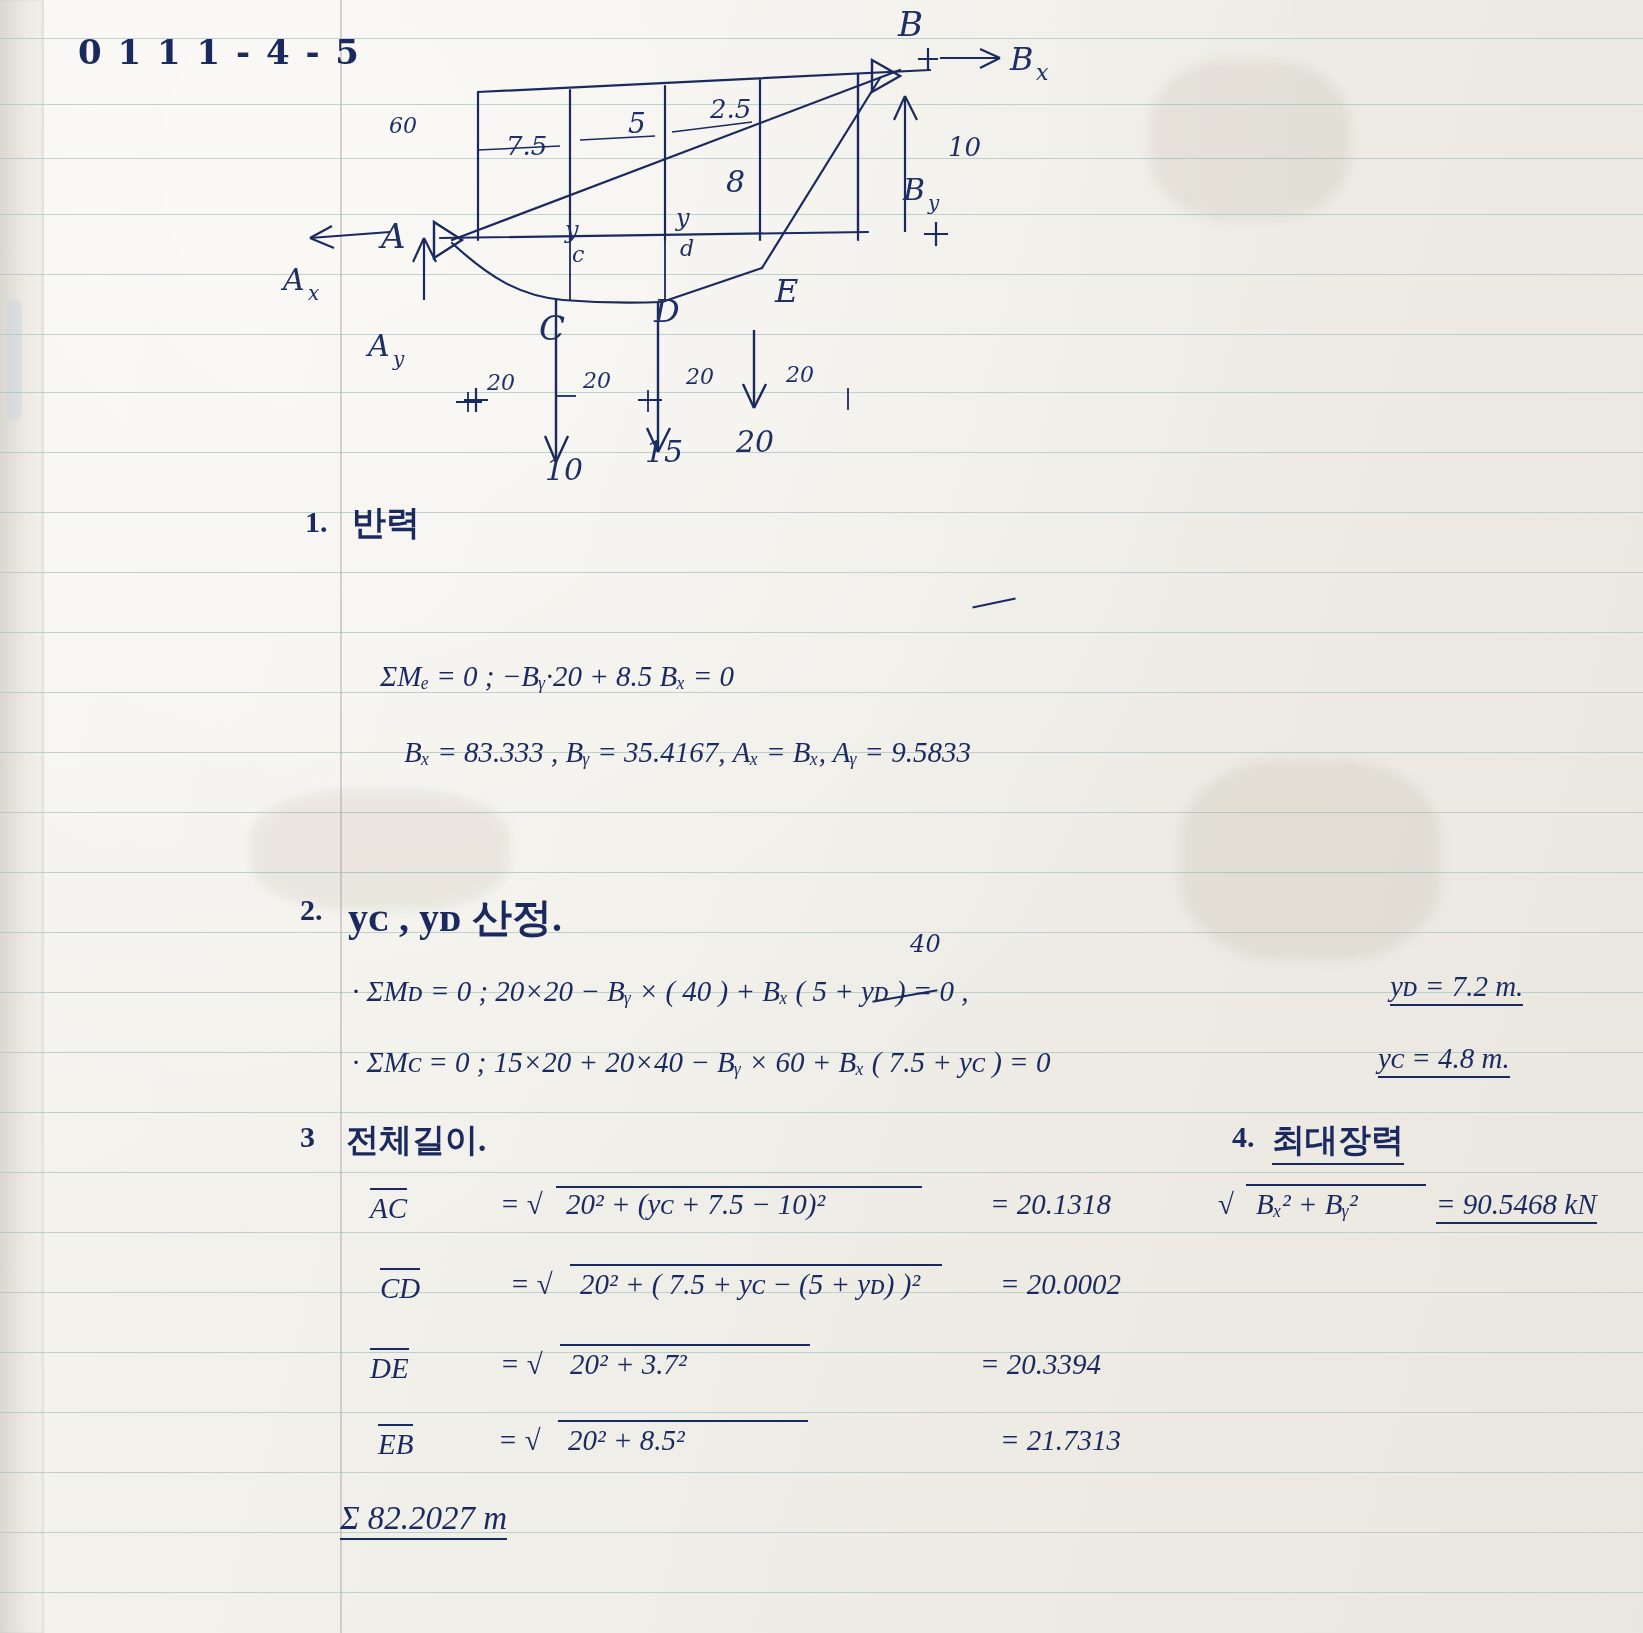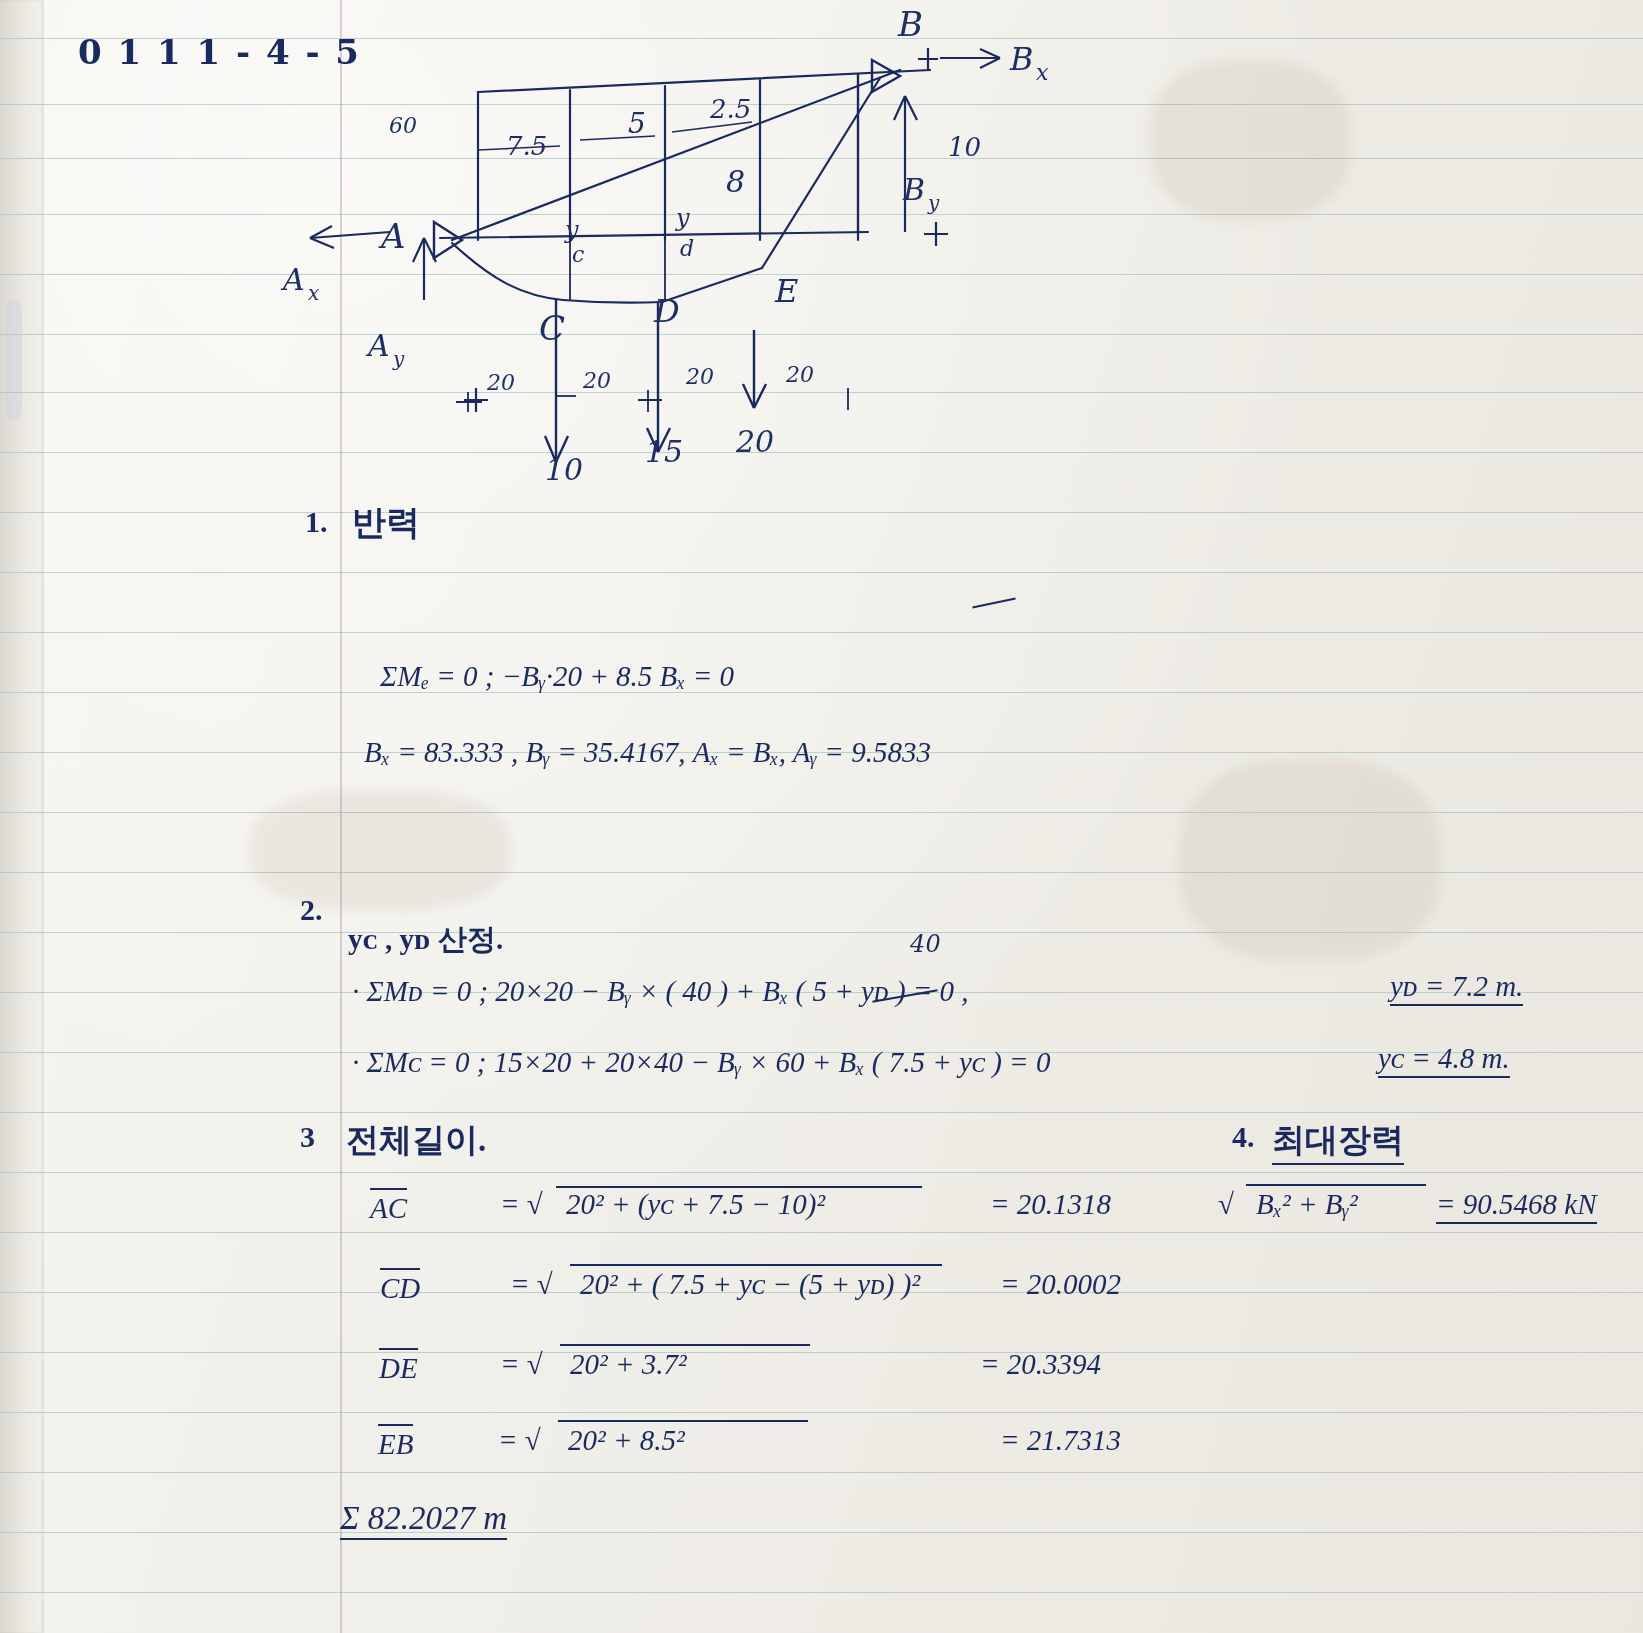--- a/index.html
+++ b/index.html
@@ -237,26 +237,26 @@
 
     <text x="545" y="480" font-size="30">10</text>
     <text x="645" y="462" font-size="30">15</text>
     <text x="736" y="452" font-size="30">20</text>
   </svg>
 
   <div class="sect" style="left:305px; top:505px;">1.</div>
   <div class="sect" style="left:352px; top:500px; font-size:34px;">반력</div>
 
   <div class="eq" style="left:380px; top:660px;">ΣMₑ = 0 ;    −Bᵧ·20 + 8.5 Bₓ = 0</div>
-  <div class="eq" style="left:364px; top:736px;font-style:italic;">Bₓ = 83.333 ,   Bᵧ = 35.4167,   Aₓ = Bₓ,   Aᵧ = 9.5833</div>
+  <div class="eq" style="left:404px; top:736px;font-style:italic;">Bₓ = 83.333 ,   Bᵧ = 35.4167,   Aₓ = Bₓ,   Aᵧ = 9.5833</div>
 
   <div style="position:absolute;left:972px;top:602px;width:44px;height:2px;background:#1b2a5e;transform:rotate(-12deg);"></div>
 
   <div class="sect" style="left:300px; top:893px;">2.</div>
-  <div class="sect" style="left:348px; top:920px; font-size:29px;">yᴄ , yᴅ 산정.</div>
+  <div class="sect" style="left:348px; top:890px; font-size:40px;">yᴄ , yᴅ 산정.</div>
 
   <div class="eq" style="left:352px; top:975px;">· ΣMᴅ = 0 ;   20×20 − Bᵧ × ( 40 )  + Bₓ ( 5 + yᴅ ) = 0 ,</div>
   <div class="ink sm" style="left:890px; top:930px; font-style:italic; font-size:24px;">40</div>
   <div style="position:absolute;left:872px;top:995px;width:66px;height:2px;background:#1b2a5e;transform:rotate(-10deg);"></div>
 
   <div class="eq ans-und" style="left:1390px; top:970px;">yᴅ = 7.2 m.</div>
 
   <div class="eq" style="left:352px; top:1046px;">· ΣMᴄ = 0 ;   15×20 + 20×40 − Bᵧ × 60 + Bₓ ( 7.5 + yᴄ ) = 0</div>
   <div class="eq ans-und" style="left:1378px; top:1042px;">yᴄ = 4.8 m.</div>
 
@@ -268,21 +268,21 @@
   <div class="eq" style="left:566px; top:1188px;">20² + (yᴄ + 7.5 − 10)²</div>
   <div class="sqrt-box" style="left:556px; top:1186px; width:366px;"></div>
   <div class="eq" style="left:990px; top:1188px;">= 20.1318</div>
 
   <div class="eq" style="left:380px; top:1268px; border-top:2px solid #1b2a5e; padding-top:2px;">CD</div>
   <div class="eq" style="left:510px; top:1268px;">= √</div>
   <div class="eq" style="left:580px; top:1268px;">20² + ( 7.5 + yᴄ − (5 + yᴅ) )²</div>
   <div class="sqrt-box" style="left:570px; top:1264px; width:372px;"></div>
   <div class="eq" style="left:1000px; top:1268px;">= 20.0002</div>
 
-  <div class="eq" style="left:379px; top:1348px; border-top:2px solid #1b2a5e; padding-top:2px;">DE</div>
+  <div class="eq" style="left:370px; top:1348px; border-top:2px solid #1b2a5e; padding-top:2px;">DE</div>
   <div class="eq" style="left:500px; top:1348px;">= √</div>
   <div class="eq" style="left:570px; top:1348px;">20² + 3.7²</div>
   <div class="sqrt-box" style="left:560px; top:1344px; width:250px;"></div>
   <div class="eq" style="left:980px; top:1348px;">= 20.3394</div>
 
   <div class="eq" style="left:378px; top:1424px; border-top:2px solid #1b2a5e; padding-top:2px;">EB</div>
   <div class="eq" style="left:498px; top:1424px;">= √</div>
   <div class="eq" style="left:568px; top:1424px;">20² + 8.5²</div>
   <div class="sqrt-box" style="left:558px; top:1420px; width:250px;"></div>
   <div class="eq" style="left:1000px; top:1424px;">= 21.7313</div>

